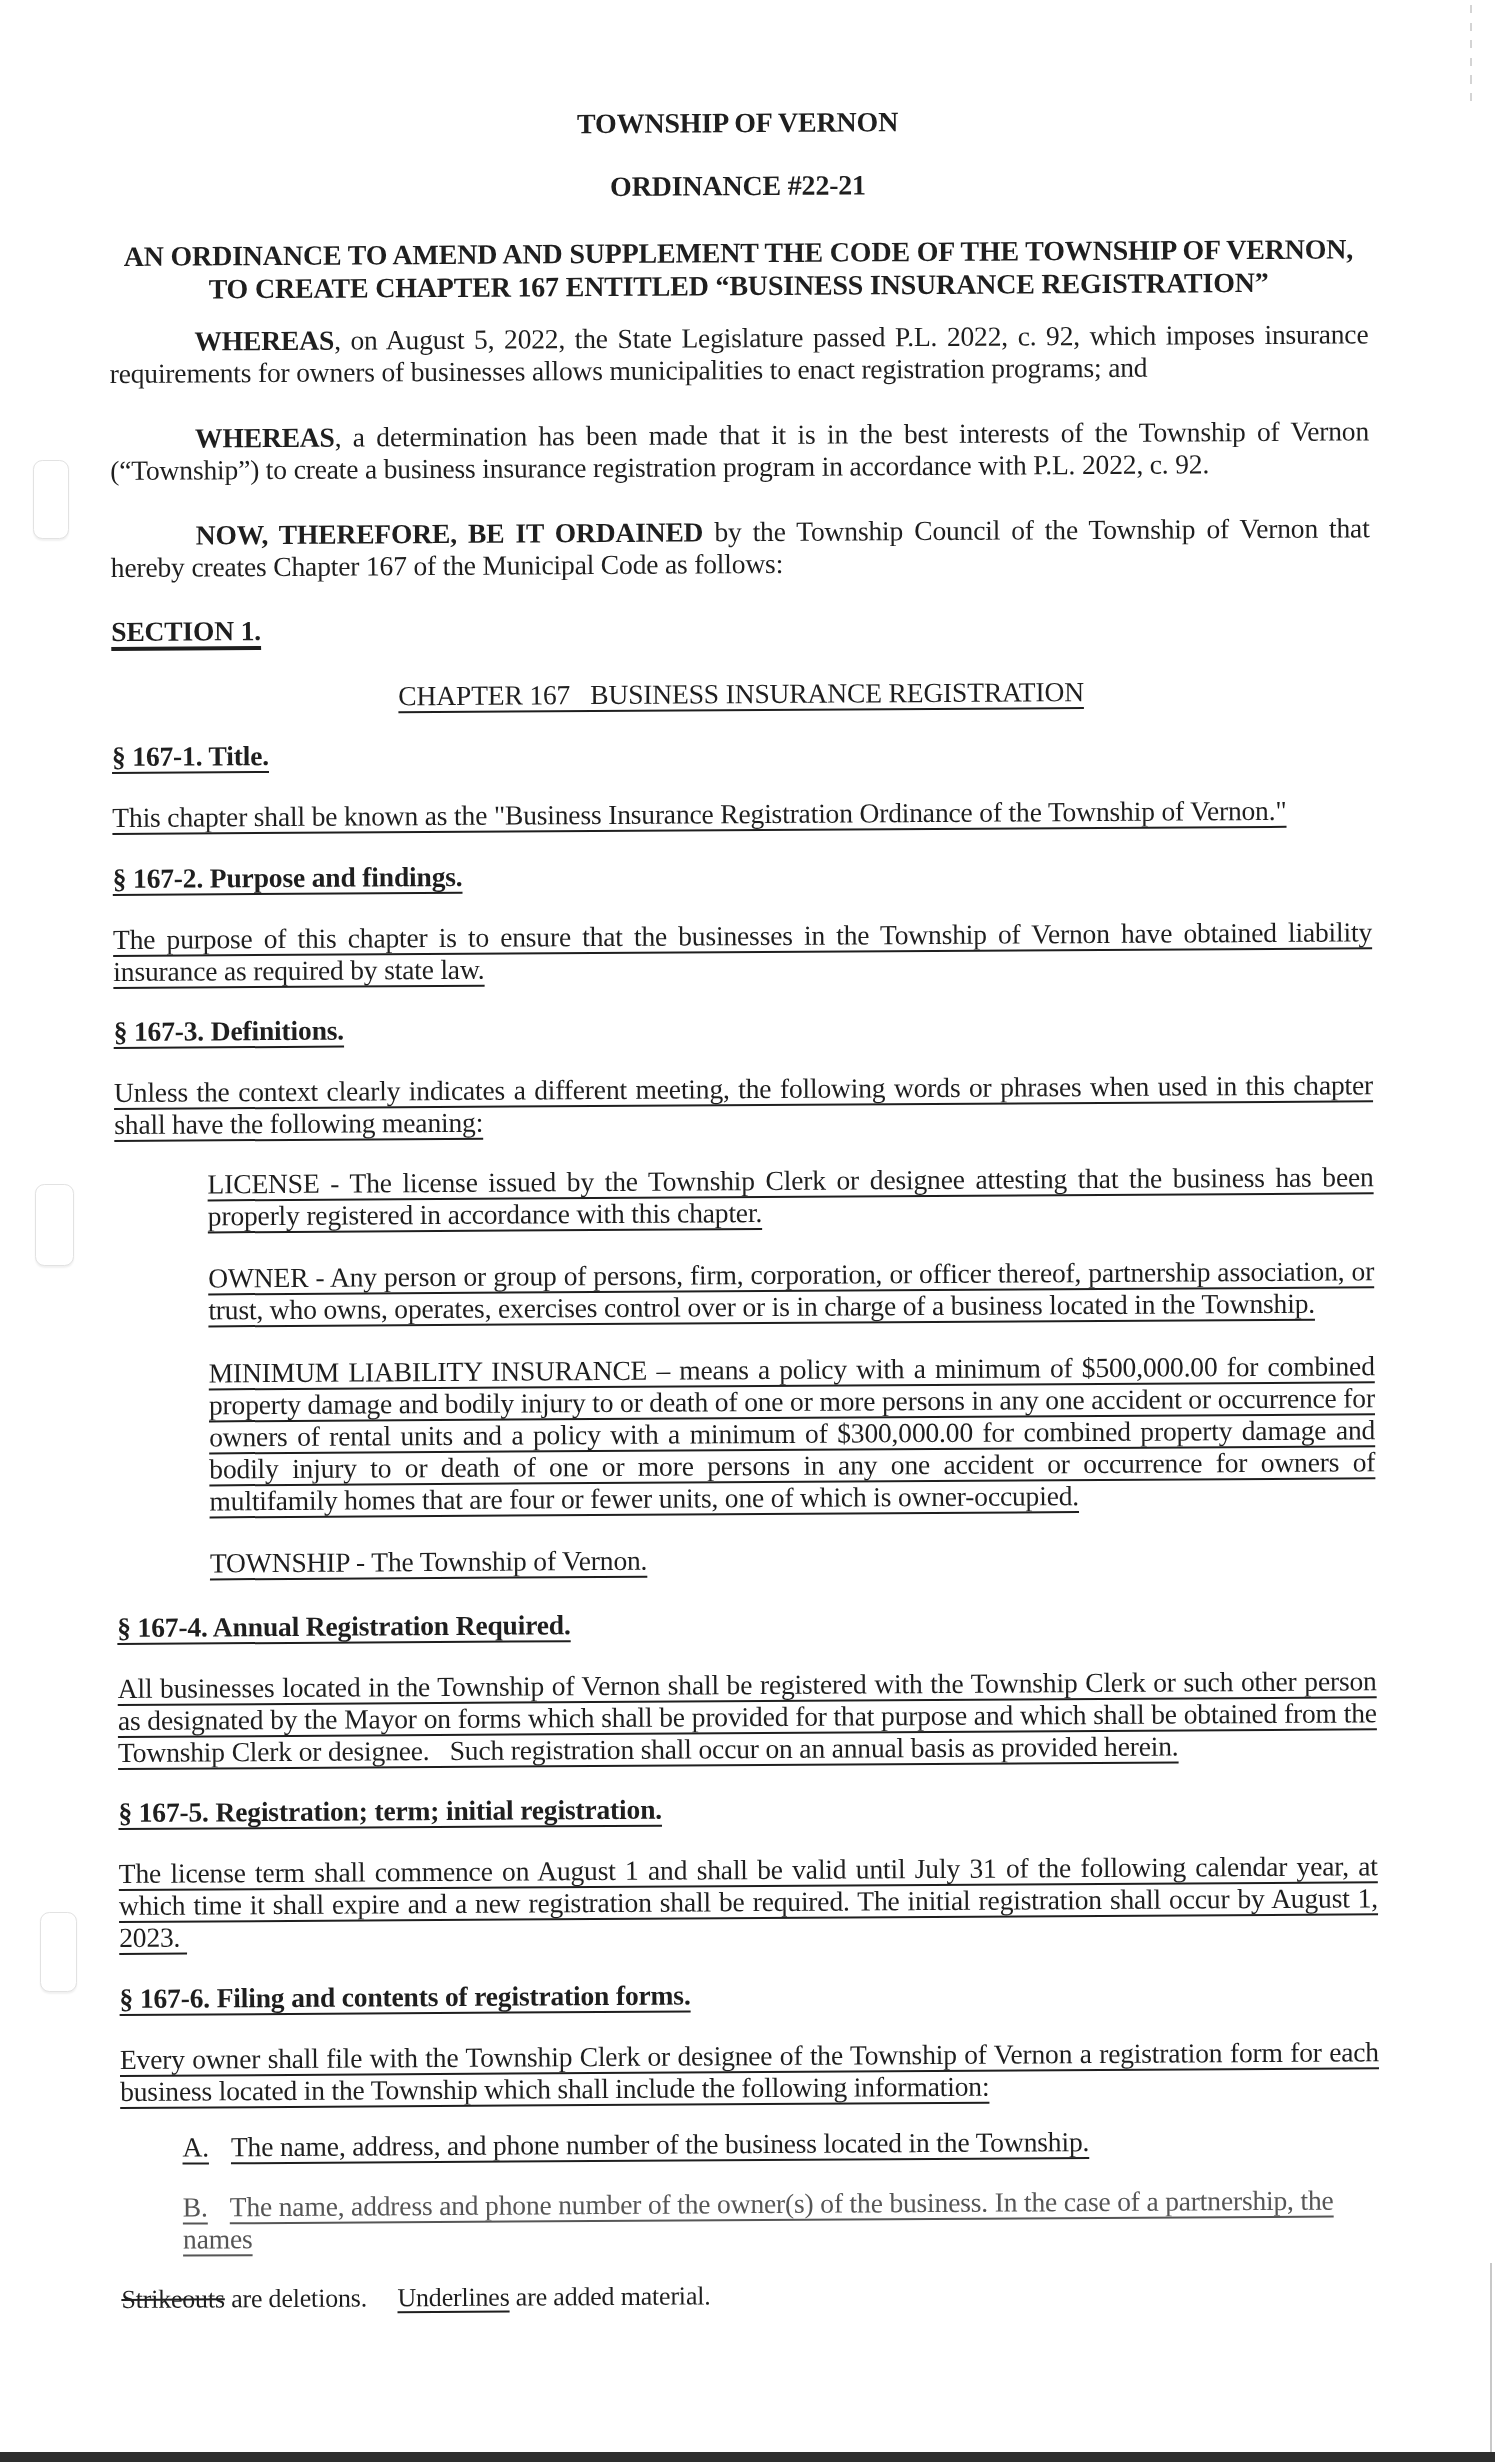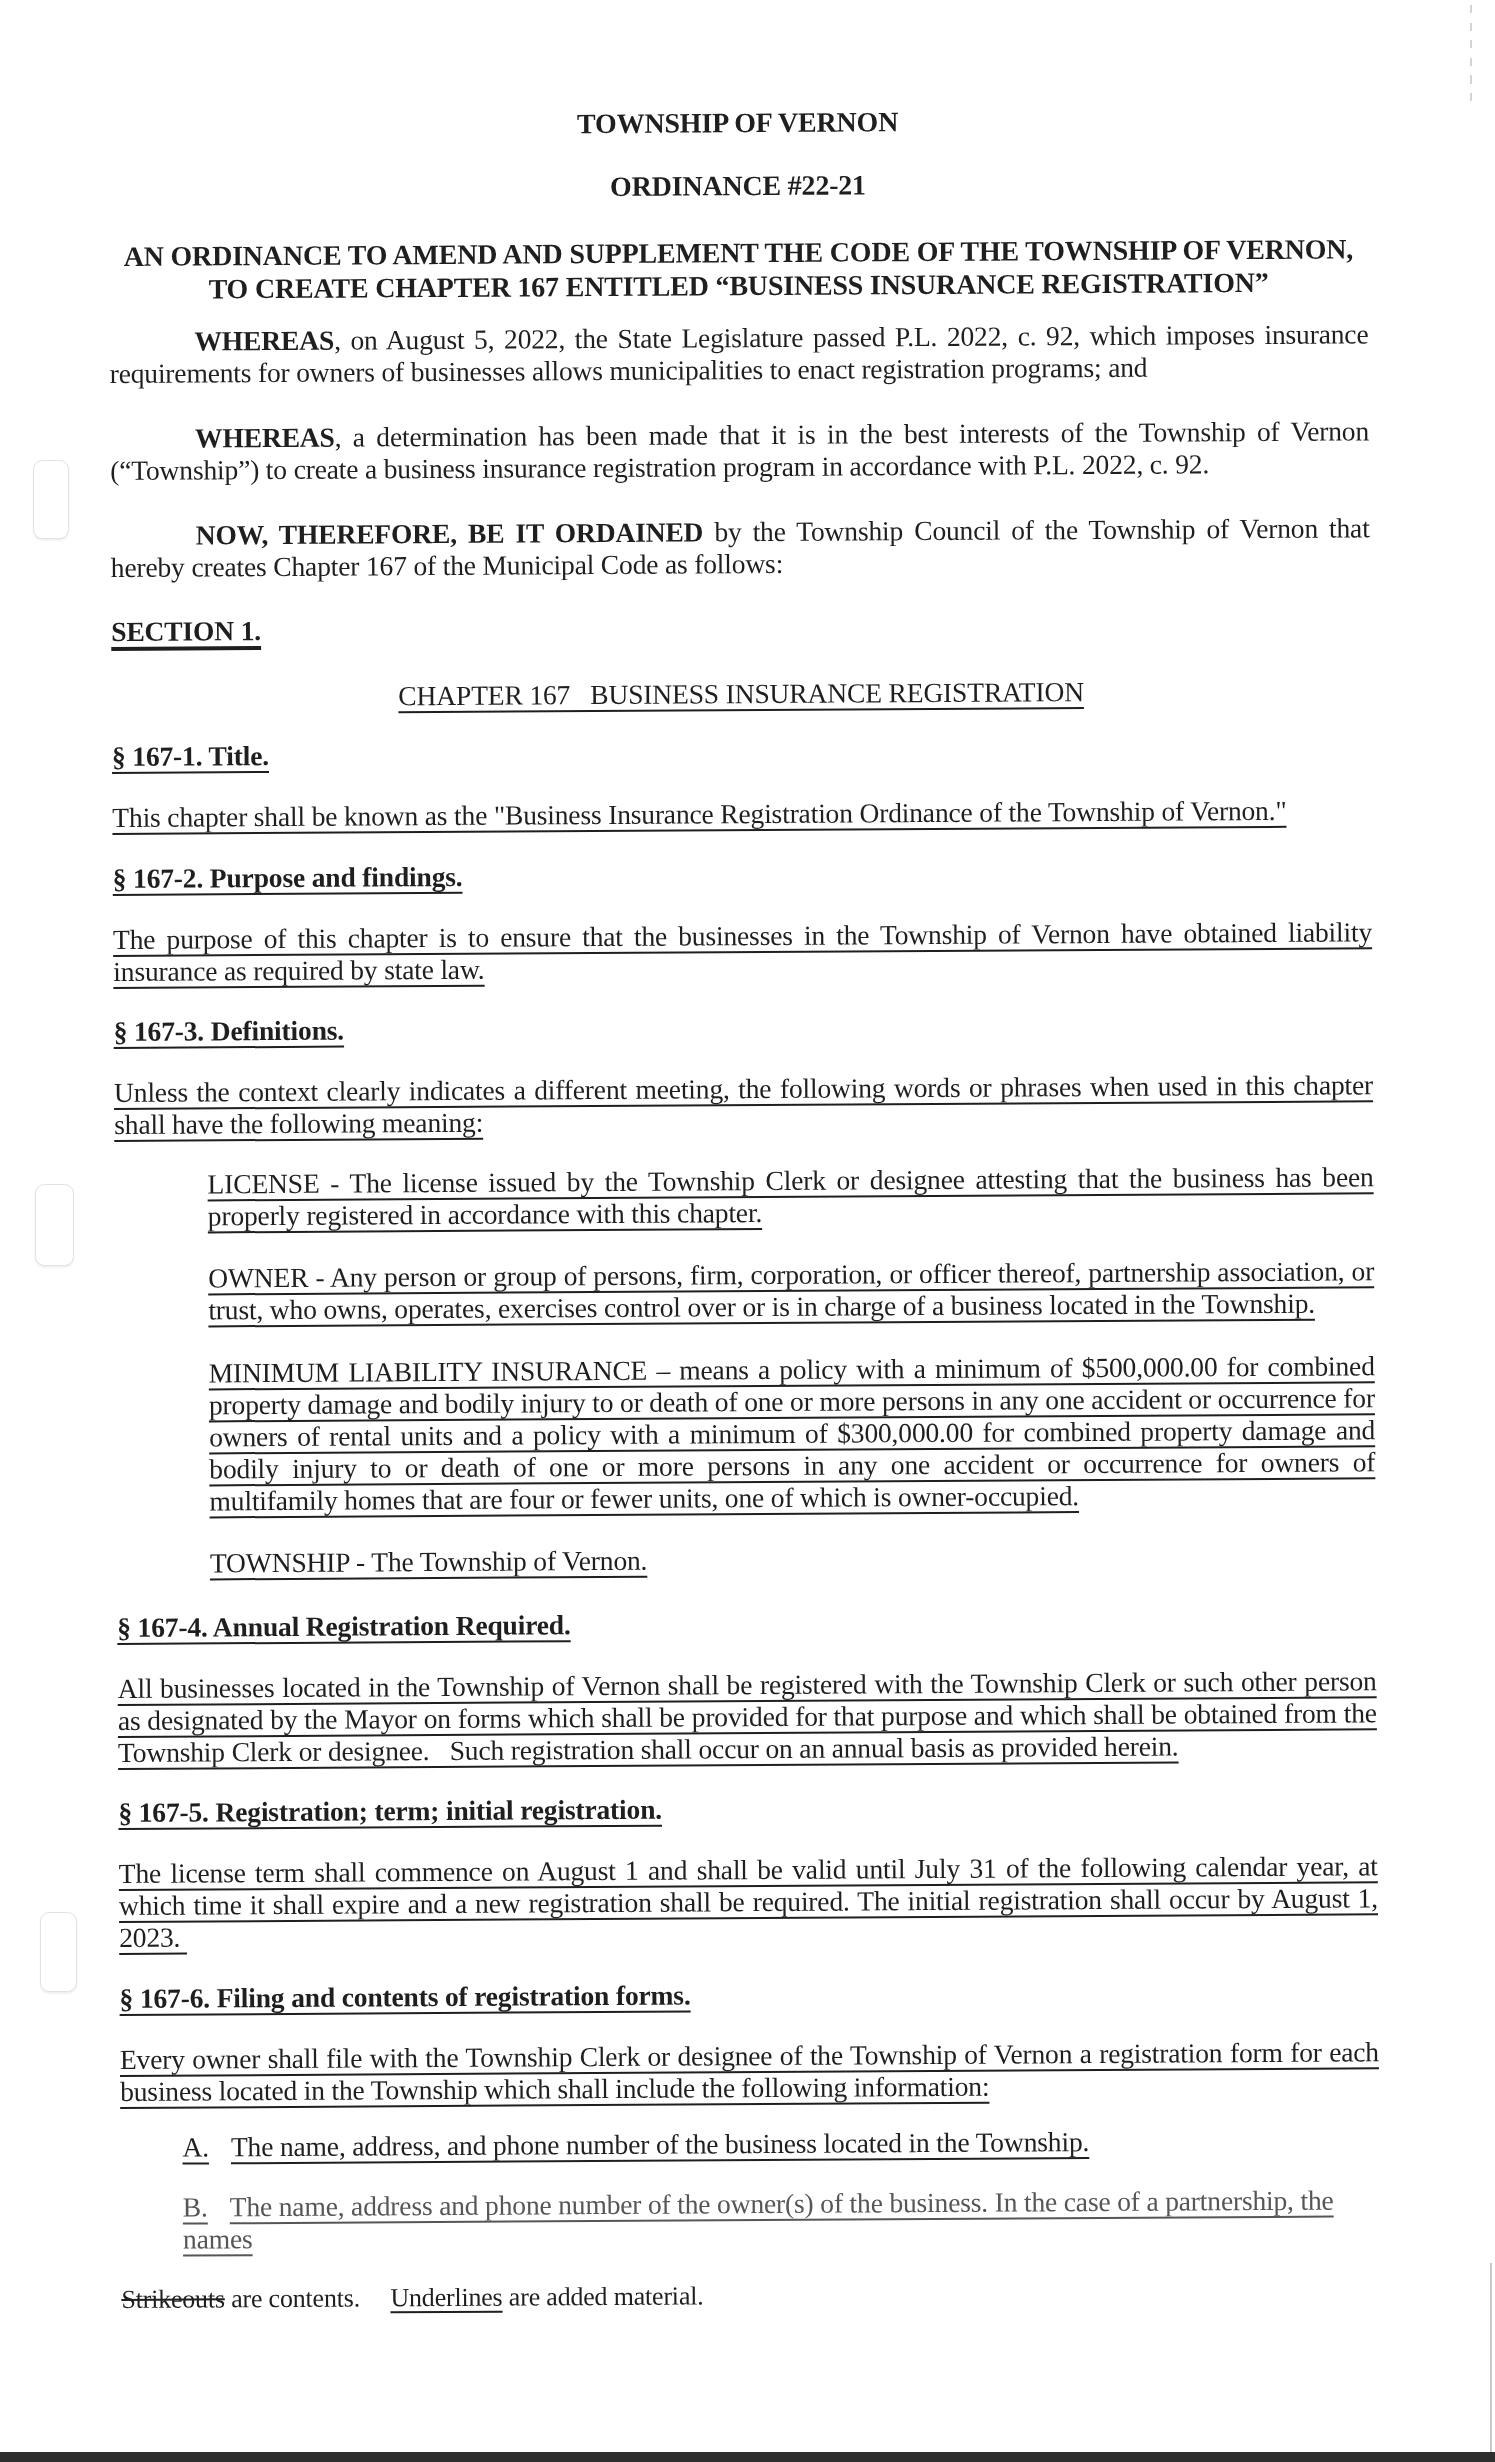--- a/index.html
+++ b/index.html
@@ -185,17 +185,17 @@
     <p class="art-head">§ 167-5. Registration; term; initial registration.</p>
     <p class="art-body added justify">The license term shall commence on August 1 and shall be valid until July 31 of the following calendar year, at which time it shall expire and a new registration shall be required. The initial registration shall occur by August 1, 2023.&nbsp;</p>
 
     <p class="art-head h6-extra">§ 167-6. Filing and contents of registration forms.</p>
     <p class="art-body added justify" style="margin-bottom:23.5px;">Every owner shall file with the Township Clerk or designee of the Township of Vernon a registration form for each business located in the Township which shall include the following information:</p>
 
     <p class="list-item added"><span class="marker">A.</span><span>The name, address, and phone number of the business located in the Township.</span></p>
 
     <p class="list-item faded added"><span class="marker">B.</span><span>The name, address and phone number of the owner(s) of the business. In the case of a partnership, the names</span></p>
 
-    <p class="doc-footer"><span class="strike">Strikeouts</span><span> are contents.</span><span class="gap"></span><span class="underlined-word">Underlines</span><span> are added material.</span></p>
+    <p class="doc-footer"><span class="strike">Strikeouts</span><span> are deletions.</span><span class="gap"></span><span class="underlined-word">Underlines</span><span> are added material.</span></p>
 
   </div>
 </div>
 
 
 </body></html>

